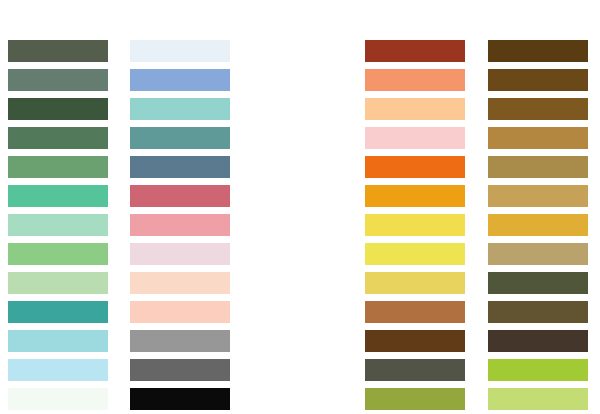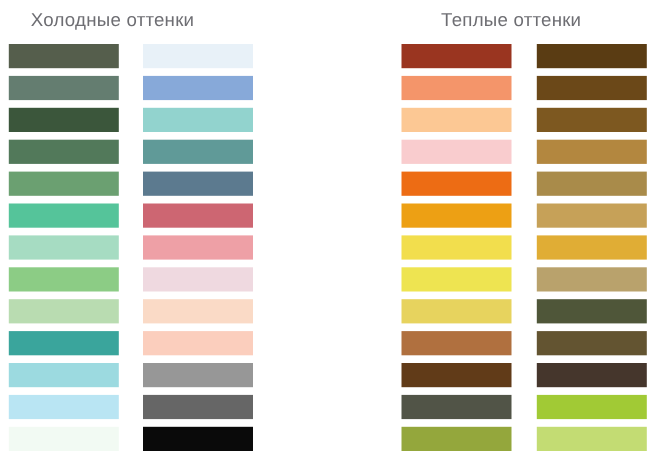--- a/index.html
+++ b/index.html
@@ -63,22 +63,20 @@
     margin-bottom: 7px;
     box-sizing: border-box;
   }
 </style>
 </head>
 <body>
 
 <div class="palette-page">
 
   <div class="titles-row">
-    <div class="section-title cool">Холодные оттенки</div>
-    <div class="section-title warm">Теплые оттенки</div>
   </div>
 
   <div class="columns">
     <div class="swatch-column col-1">
         <div class="swatch" title="#555e4c" style="background: rgb(85, 94, 76);"></div>
         <div class="swatch" title="#647d70" style="background: rgb(100, 125, 112);"></div>
         <div class="swatch" title="#3b563b" style="background: rgb(59, 86, 59);"></div>
         <div class="swatch" title="#52795a" style="background: rgb(82, 121, 90);"></div>
         <div class="swatch" title="#6ba071" style="background: rgb(107, 160, 113);"></div>
         <div class="swatch" title="#55c49a" style="background: rgb(85, 196, 154);"></div>

